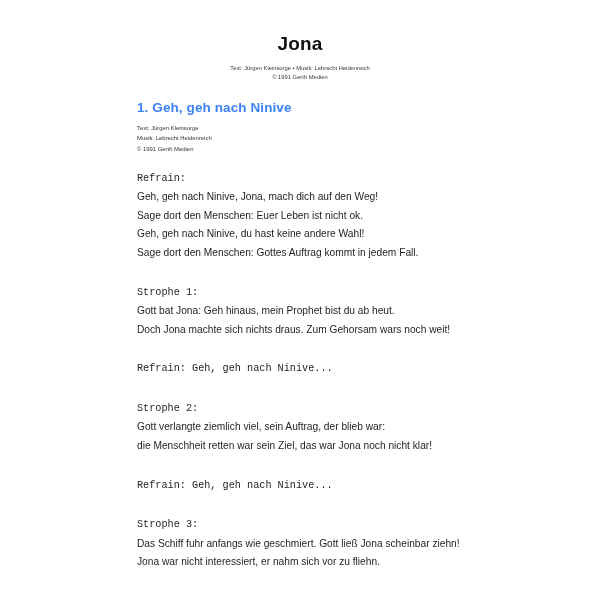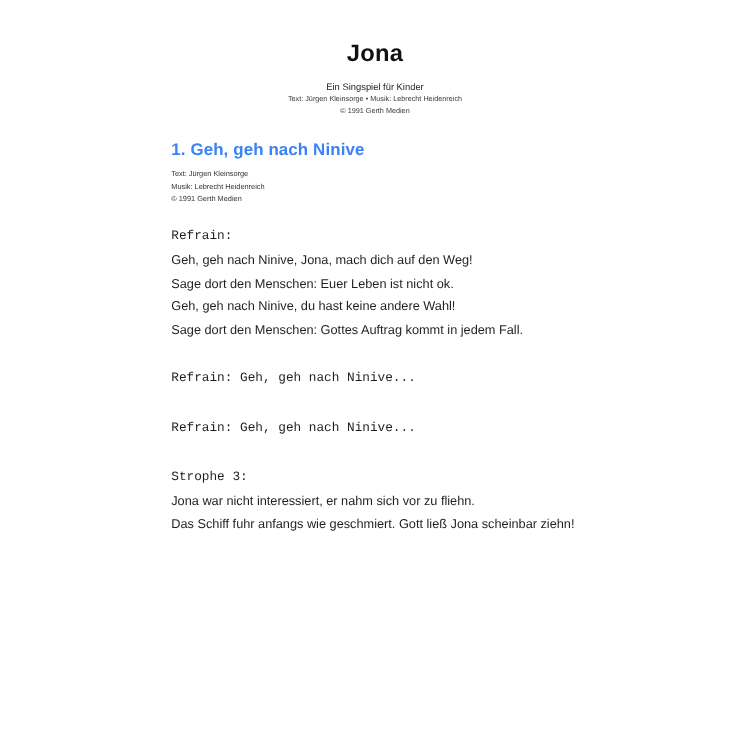--- a/index.html
+++ b/index.html
@@ -85,21 +85,20 @@
     font-family: Liberation Mono, monospace;
   }
 </style>
 </head>
 <body>
 
 <div class="page">
 
   <div class="doc-header">
     <h1 class="doc-title">Jona</h1>
-    <p class="doc-subtitle">Ein Singspiel für Kinder</p>
     <p class="doc-credit-line">Text: Jürgen Kleinsorge • Musik: Lebrecht Heidenreich</p>
     <p class="doc-credit-line">© 1991 Gerth Medien</p>
   </div>
 
   <div class="content">
 
     <h2 class="song-title">1. Geh, geh nach Ninive</h2>
 
     <div class="song-credits">
       <p class="song-credit-line">Text: Jürgen Kleinsorge</p>
@@ -108,30 +107,40 @@
     </div>
 
     <div class="block">
       <p class="lyric-line label">Refrain:</p>
       <p class="lyric-line">Geh, geh nach Ninive, Jona, mach dich auf den Weg!</p>
       <p class="lyric-line">Sage dort den Menschen: Euer Leben ist nicht ok.</p>
       <p class="lyric-line">Geh, geh nach Ninive, du hast keine andere Wahl!</p>
       <p class="lyric-line">Sage dort den Menschen: Gottes Auftrag kommt in jedem Fall.</p>
     </div>
 
+    <div class="block">
+      <p class="lyric-line label">Strophe 1:</p>
+      <p class="lyric-line">Gott bat Jona: Geh hinaus, mein Prophet bist du ab heut.</p>
+      <p class="lyric-line">Doch Jona machte sich nichts draus. Zum Gehorsam wars noch weit!</p>
+    </div>
 
     <div class="block">
       <p class="lyric-line label">Refrain: Geh, geh nach Ninive...</p>
     </div>
 
+    <div class="block">
+      <p class="lyric-line label">Strophe 2:</p>
+      <p class="lyric-line">Gott verlangte ziemlich viel, sein Auftrag, der blieb war:</p>
+      <p class="lyric-line">die Menschheit retten war sein Ziel, das war Jona noch nicht klar!</p>
+    </div>
 
     <div class="block">
       <p class="lyric-line label">Refrain: Geh, geh nach Ninive...</p>
     </div>
 
     <div class="block">
       <p class="lyric-line label">Strophe 3:</p>
+      <p class="lyric-line">Das Schiff fuhr anfangs wie geschmiert. Gott ließ Jona scheinbar ziehn!</p>
       <p class="lyric-line">Jona war nicht interessiert, er nahm sich vor zu fliehn.</p>
-      <p class="lyric-line">Das Schiff fuhr anfangs wie geschmiert. Gott ließ Jona scheinbar ziehn!</p>
     </div>
 
   </div>
 </div>
 
 </body></html>

